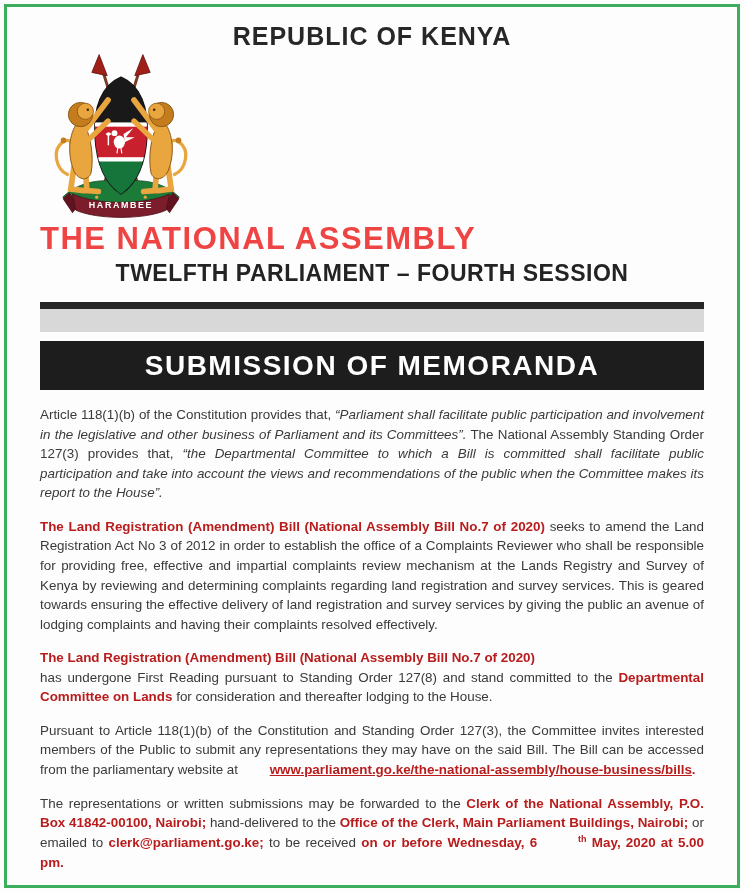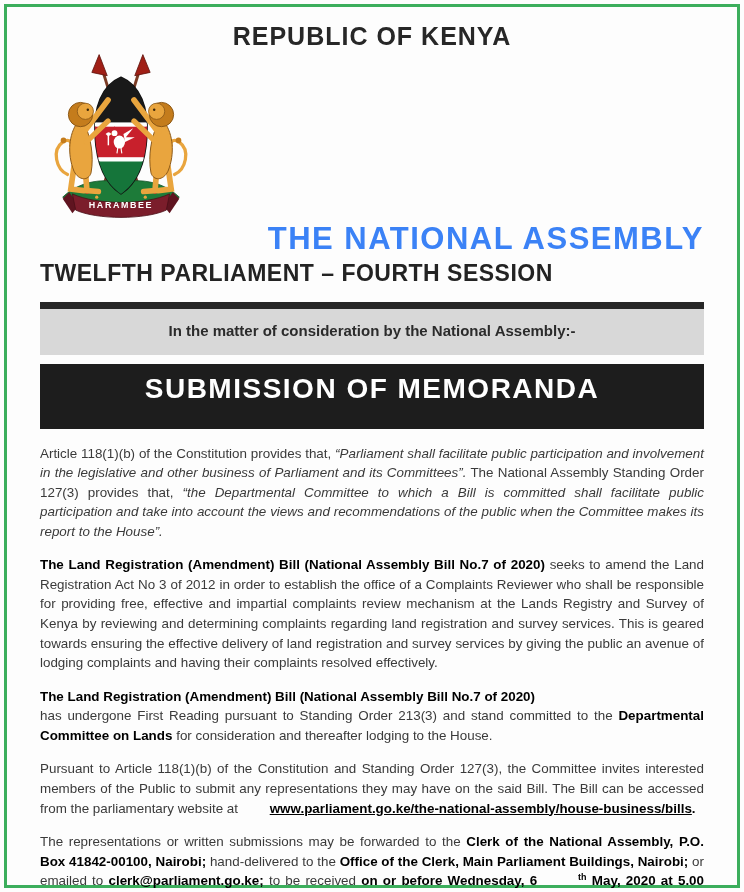--- a/index.html
+++ b/index.html
@@ -1,29 +1,29 @@
 <!DOCTYPE html>
 <html><head>
 <meta charset="utf-8">
 <style>
   html,body{margin:0;padding:0;background:#f4f6f4;}
   .page{width:744px;height:892px;position:relative;background:#fdfdfd;font-family:"Liberation Sans",sans-serif;overflow:hidden;}
   .frame{position:absolute;inset:4px;border:3px solid #3cae5c;pointer-events:none;}
   .content{position:absolute;left:40px;right:40px;top:22px;}
   .h-republic{text-align:center;font-size:25px;font-weight:bold;color:#272727;letter-spacing:1px;margin:0;}
   .coat-wrap{margin:2px 0 0;line-height:0;}
-  .h-assembly{text-align:right;font-size:31px;font-weight:bold;color:#3b82f6;letter-spacing:1.5px;margin:2px 0 0;}
-  .h-session{font-size:23px;font-weight:bold;color:#232323;letter-spacing:0.5px;margin:3px 0 0;}
+  .h-assembly{text-align:left;font-size:31px;font-weight:bold;color:#ef4444;letter-spacing:1.5px;margin:2px 0 0;}
+  .h-session{text-align:center;font-size:23px;font-weight:bold;color:#232323;letter-spacing:0.5px;margin:3px 0 0;}
   .matter-box{margin-top:15px;background:#d8d8d8;border-top:7px solid #262626;padding:11px 8px 12px;}
   .matter-box div{text-align:center;font-size:15px;font-weight:bold;color:#2b2b2b;line-height:1.5;}
-  .banner{margin-top:9px;background:#1d1d1d;padding:9px 0 24px;}
+  .banner{margin-top:9px;background:#1d1d1d;padding:9px 0 8px;}
   .banner div{text-align:center;font-size:28px;font-weight:bold;color:#ffffff;letter-spacing:1.5px;}
   .content-body{margin-top:15px;}
   .content-body p{margin:0 0 14px;font-size:13.4px;line-height:1.46;color:#3a3a3a;text-align:justify;}
-  .bd{font-weight:bold;color:#000000;}
+  .bd{font-weight:bold;color:#b91c1c;}
   .it{font-style:italic;}
   .un{text-decoration:underline;margin-left:28px;}
   .block{display:block;}
   .sup{vertical-align:super;font-size:9px;padding-left:41px;}
 </style>
 </head>
 <body>
 
 <div class="page">
   <div class="frame"></div>
@@ -92,33 +92,32 @@
           <path d="M40,174 C70,188 130,188 160,174 L156,194 C130,206 70,206 44,194 Z" fill="#7b1d2b" stroke="#4a0f18" stroke-width="1"></path>
           <text x="100" y="192" text-anchor="middle" font-size="11" font-weight="bold" fill="#ffffff" letter-spacing="2" font-family="Liberation Sans, sans-serif">HARAMBEE</text>
         </g>
       </svg>
     </div>
 
     <h2 class="h-assembly">THE NATIONAL ASSEMBLY</h2>
     <h3 class="h-session">TWELFTH PARLIAMENT – FOURTH SESSION</h3>
 
     <div class="matter-box">
-      <div>In the matter of consideration by the National Assembly:-</div>
     </div>
 
     <div class="banner">
       <div>SUBMISSION OF MEMORANDA</div>
     </div>
 
     <div class="content-body">
       <p><span>Article 118(1)(b) of the Constitution provides that, </span><span class="it">“Parliament shall facilitate public participation and involvement in the legislative and other business of Parliament and its Committees”.</span><span> The National Assembly Standing Order 127(3) provides that, </span><span class="it">“the Departmental Committee to which a Bill is committed shall facilitate public participation and take into account the views and recommendations of the public when the Committee makes its report to the House”.</span></p>
 
       <p><span class="bd">The Land Registration (Amendment) Bill (National Assembly Bill No.7 of 2020)</span><span> seeks to amend the Land Registration Act No 3 of 2012 in order to establish the office of a Complaints Reviewer who shall be responsible for providing free, effective and impartial complaints review mechanism at the Lands Registry and Survey of Kenya by reviewing and determining complaints regarding land registration and survey services. This is geared towards ensuring the effective delivery of land registration and survey services by giving the public an avenue of lodging complaints and having their complaints resolved effectively.</span></p>
 
-      <p><span class="bd block">The Land Registration (Amendment) Bill (National Assembly Bill No.7 of 2020)</span><span>has undergone First Reading pursuant to Standing Order 213(3) and stand committed to the </span><span class="bd">Departmental Committee on Lands</span><span> for consideration and thereafter lodging to the House.</span></p>
+      <p><span class="bd block">The Land Registration (Amendment) Bill (National Assembly Bill No.7 of 2020)</span><span>has undergone First Reading pursuant to Standing Order 127(8) and stand committed to the </span><span class="bd">Departmental Committee on Lands</span><span> for consideration and thereafter lodging to the House.</span></p>
 
       <p><span>Pursuant to Article 118(1)(b) of the Constitution and Standing Order 127(3), the Committee invites interested members of the Public to submit any representations they may have on the said Bill. The Bill can be accessed from the parliamentary website at </span><span class="bd un">www.parliament.go.ke/the-national-assembly/house-business/bills</span><span class="bd">.</span></p>
 
       <p><span>The representations or written submissions may be forwarded to the </span><span class="bd">Clerk of the National Assembly, P.O. Box 41842-00100, Nairobi;</span><span> hand-delivered to the </span><span class="bd">Office of the Clerk, Main Parliament Buildings, Nairobi;</span><span> or emailed to </span><span class="bd">clerk@parliament.go.ke;</span><span> to be received </span><span class="bd">on or before Wednesday, 6</span><span class="bd sup">th</span><span class="bd"> May, 2020 at 5.00 pm.</span></p>
     </div>
 
   </div>
 </div>
 
 </body></html>

